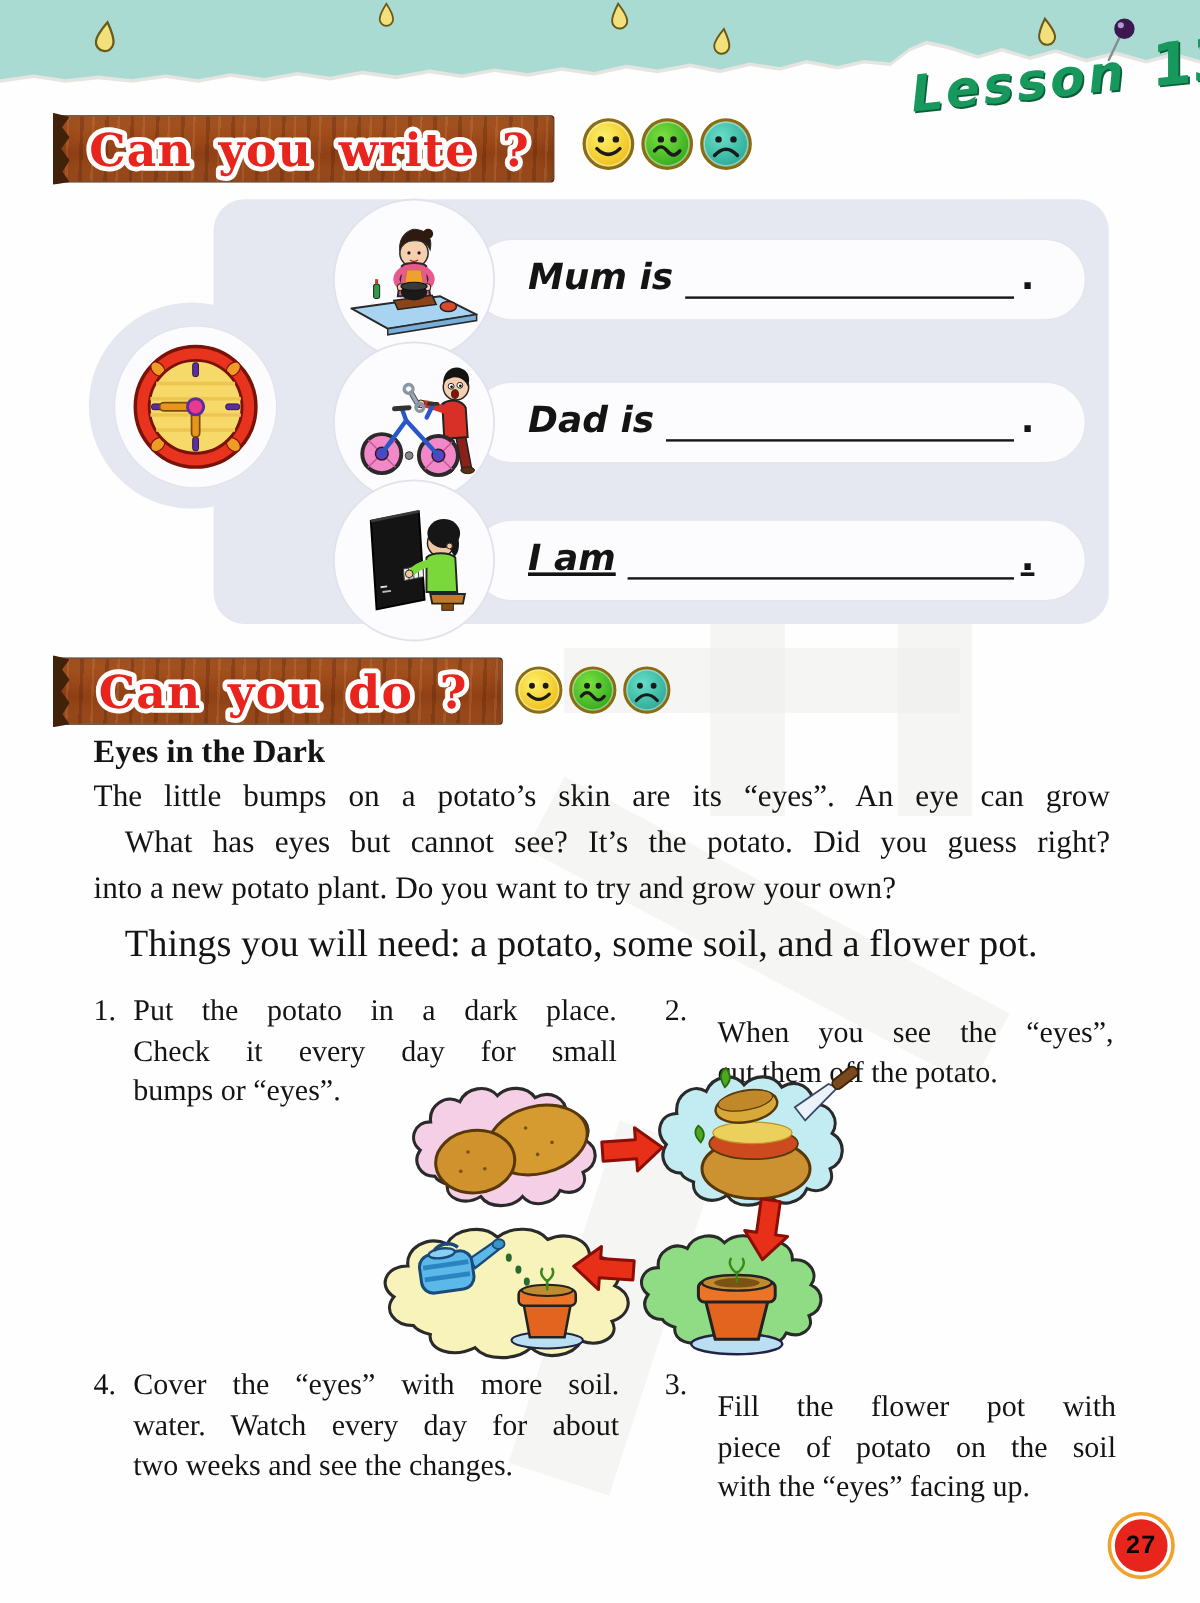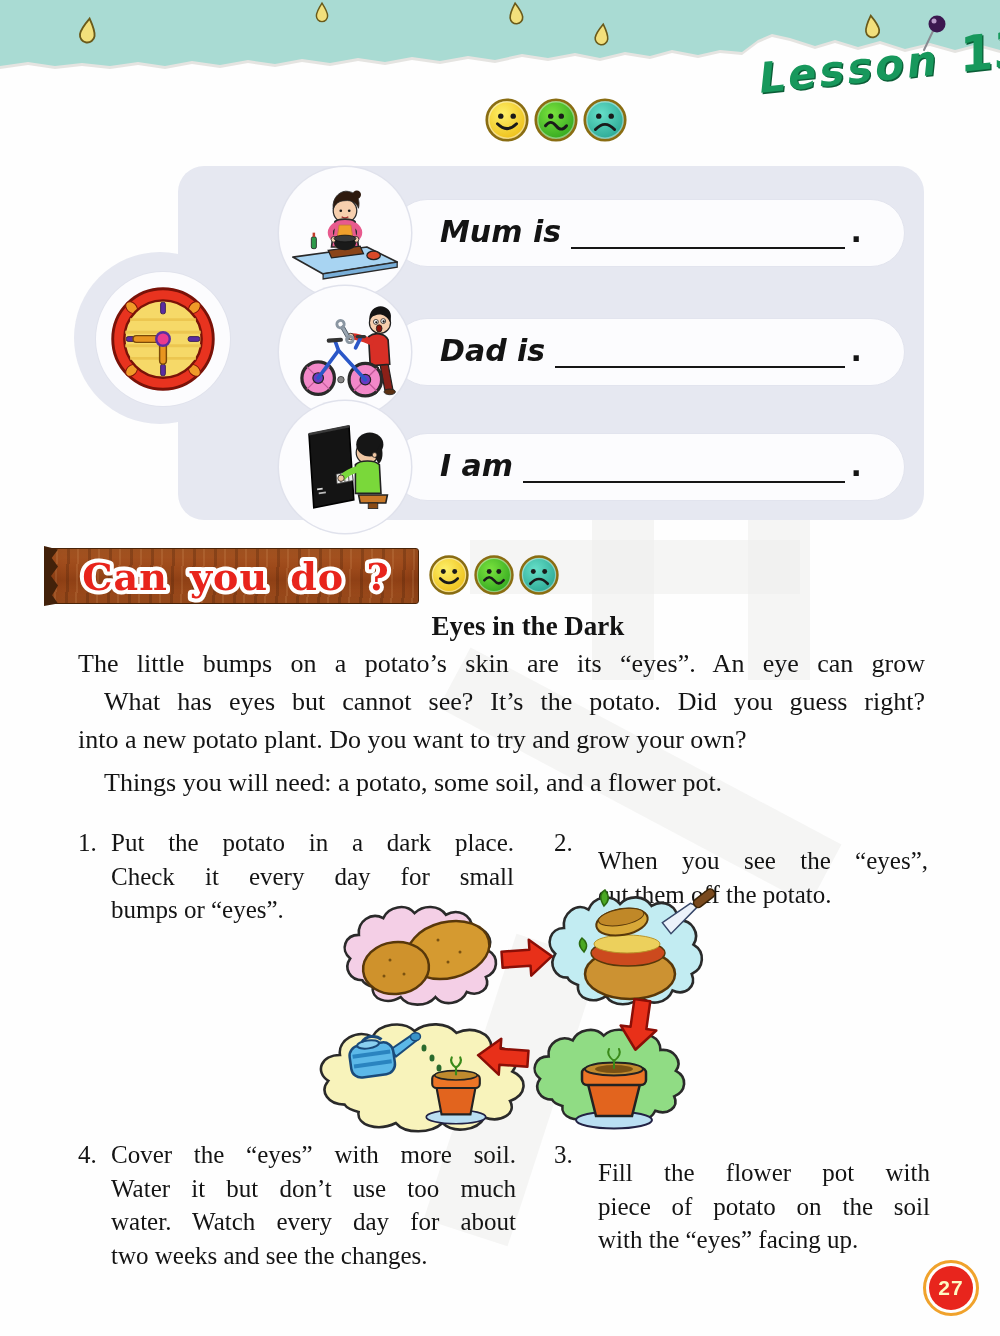--- a/index.html
+++ b/index.html
@@ -37,33 +37,33 @@
   .rowcircle { position:absolute; width:132px; height:132px; border-radius:50%; background:#fcfcfe;
            box-shadow:0 0 0 1.5px #e0e2ec; z-index:3; display:flex; align-items:center; justify-content:center; }
   .pill { position:absolute; left:393px; width:512px; height:68px; border-radius:34px; background:#fcfcfe;
            border:1.5px solid #e2e4ee; box-sizing:border-box; z-index:2; display:flex;
            padding:0 42px 0 46px; }
   .pill .prompt { font-family:"DejaVu Sans", sans-serif; font-style:italic; font-weight:bold;
            font-size:30px; line-height:64px; white-space:nowrap; }
   .pill .blank { flex:1; height:47px; border-bottom:2.5px solid #161616; margin:0 6px 0 10px; }
   .pill .dot { font-family:"DejaVu Sans", sans-serif; font-weight:bold; font-size:30px; line-height:64px; }
   
-  .title { position:absolute; left:78px; top:611px; width:900px; text-align:center; font-weight:bold;
+  .title { position:absolute; left:78px; top:611px; width:900px; text-align:left; font-weight:bold;
            font-size:27px; z-index:2; }
   .para { position:absolute; left:78px; top:645px; width:847px; font-size:26px; line-height:38px; z-index:2; }
   .para .jl, .sl.jl { text-align:justify; text-align-last:justify; }
   .para .ln1 { text-indent:26px; }
-  .materials { position:absolute; left:78px; top:768px; width:847px; font-size:26px; text-indent:26px; z-index:2; }
+  .materials { position:absolute; left:78px; top:768px; width:847px; font-size:32px; text-indent:26px; z-index:2; }
   .step { position:absolute; z-index:2; font-size:25px; line-height:33.5px; }
   .step .step-num { position:absolute; left:0; top:0; }
   .step .body-l { padding-left:33px; }
   .step .body-r { padding-left:44px;margin-top:18px; }
   .badge { position:absolute; left:923px; top:1260px; width:50px; height:50px; border-radius:50%;
            border:3px solid #f0a22c; background:#fff; z-index:2; display:flex; align-items:center; justify-content:center; }
-  .badge .inner { width:44px; height:44px; border-radius:50%; background:#e8251d; color:#fef9c3;
+  .badge .inner { width:44px; height:44px; border-radius:50%; background:#e8251d; color:#000000;
            display:flex; align-items:center; justify-content:center;
            font-family:"Liberation Sans", sans-serif; font-weight:bold; font-size:21px; letter-spacing:1px; }
 </style>
 </head>
 <body>
 
 <div class="page">
 
   <svg width="0" height="0" style="position:absolute" aria-hidden="true">
     <defs>
@@ -106,20 +106,25 @@
       <circle cx="937" cy="24" r="8.5" fill="#3c1850"></circle>
       <circle cx="934" cy="21" r="2.5" fill="#b89ac8"></circle>
     </g>
   </svg>
 
   <div class="lesson">
     <span class="w">Lesson</span>
     <span class="n">13</span>
   </div>
 
+  <div class="banner" style="left:45px;top:96px;width:415px;height:54px;">
+    <svg width="415" height="54" viewBox="0 0 415 54">
+      <text x="212" y="41" text-anchor="middle" font-family="DejaVu Serif, serif" font-weight="bold" font-size="38" fill="#e8241c" stroke="#ffffff" stroke-width="8" paint-order="stroke" stroke-linejoin="round" style="letter-spacing:1px; word-spacing:8px;">Can you write ?</text>
+    </svg>
+  </div>
 
   <div class="faces" style="left:484px;top:97px;">
     <svg class="face" width="46" height="46" viewBox="-24 -24 48 48">
       <circle r="21" fill="url(#gY)" stroke="#8a6d12" stroke-width="3"></circle>
       <circle r="19" fill="none" stroke="rgba(255,255,255,.45)" stroke-width="1.5"></circle>
       <circle cx="-6.5" cy="-4" r="2.8" fill="#1a1a1a"></circle>
         <circle cx="6.5" cy="-4" r="2.8" fill="#1a1a1a"></circle>
       <path d="M-10,4 Q0,14 10,4" stroke="#1a1a1a" stroke-width="3" fill="none" stroke-linecap="round"></path>
     </svg>
     <svg class="face" width="46" height="46" viewBox="-24 -24 48 48">
@@ -261,21 +266,21 @@
       <ellipse cx="106" cy="37" rx="17" ry="15" fill="#161616"></ellipse>
       <path d="M119,36 C124,46 122,58 117,61 L112,52 Z" fill="#161616"></path>
       <circle cx="112" cy="50" r="3" fill="#efc6a2" stroke="#222"></circle>
       <path d="M88,62 C94,56 112,56 118,62 L120,98 L88,98 Z" fill="#7ad83a" stroke="#222" stroke-width="2"></path>
       <path d="M90,68 C82,70 76,74 72,78" stroke="#7ad83a" stroke-width="8" stroke-linecap="round" fill="none"></path>
       <circle cx="70" cy="79" r="4" fill="#efc6a2" stroke="#222"></circle>
       <path d="M92,100 L128,100 L126,110 L94,110 Z" fill="#c87828" stroke="#222" stroke-width="2"></path>
       <rect x="104" y="110" width="12" height="7" fill="#8a4a14" stroke="#222"></rect>
     </svg>
   </div>
-  <div class="pill" style="top:433px;">
+  <div class="pill" style="top:433px;text-decoration:underline;">
     <span class="prompt">I am</span>
     <span class="blank"></span>
     <span class="dot">.</span>
   </div>
 
   <div class="banner" style="left:45px;top:548px;width:372px;height:54px;">
     <svg width="372" height="54" viewBox="0 0 372 54">
       <text x="190" y="41" text-anchor="middle" font-family="DejaVu Serif, serif" font-weight="bold" font-size="38" fill="#e8241c" stroke="#ffffff" stroke-width="8" paint-order="stroke" stroke-linejoin="round" style="letter-spacing:1px; word-spacing:8px;">Can you do ?</text>
     </svg>
   </div>
@@ -400,21 +405,20 @@
 
     <use href="#barrow" transform="translate(228,80) rotate(-4)" fill="#e83019" stroke="#8a0e06" stroke-width="2.5" stroke-linejoin="round"></use>
     <use href="#barrow" transform="translate(341,146) rotate(98)" fill="#e83019" stroke="#8a0e06" stroke-width="2.5" stroke-linejoin="round"></use>
     <use href="#barrow" transform="translate(206,179) rotate(184)" fill="#e83019" stroke="#8a0e06" stroke-width="2.5" stroke-linejoin="round"></use>
   </svg>
 
   <div class="step" style="left:78px;top:1138px;width:438px;">
     <span class="step-num">4.</span>
     <div class="body-l">
       <div class="sl jl">Cover the “eyes” with more soil.</div>
-      <div class="sl jl">Water it but don’t use too much</div>
       <div class="sl jl">water. Watch every day for about</div>
       <div class="sl">two weeks and see the changes.</div>
     </div>
   </div>
 
   <div class="step" style="left:554px;top:1138px;width:376px;">
     <span class="step-num">3.</span>
     <div class="body-r">
       <div class="sl jl">Fill the flower pot with</div>
       <div class="sl jl">piece of potato on the soil</div>

